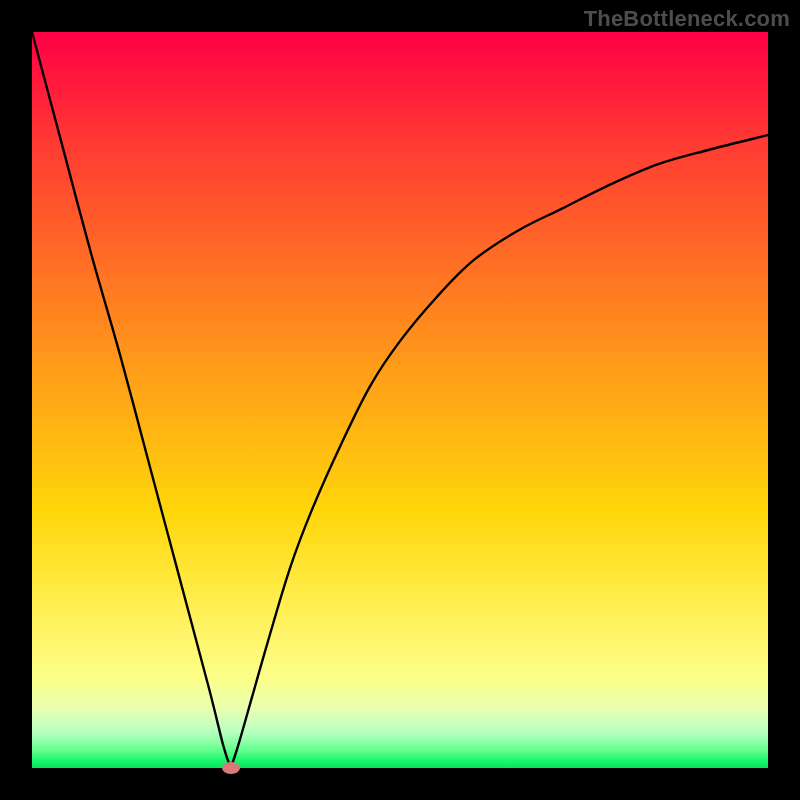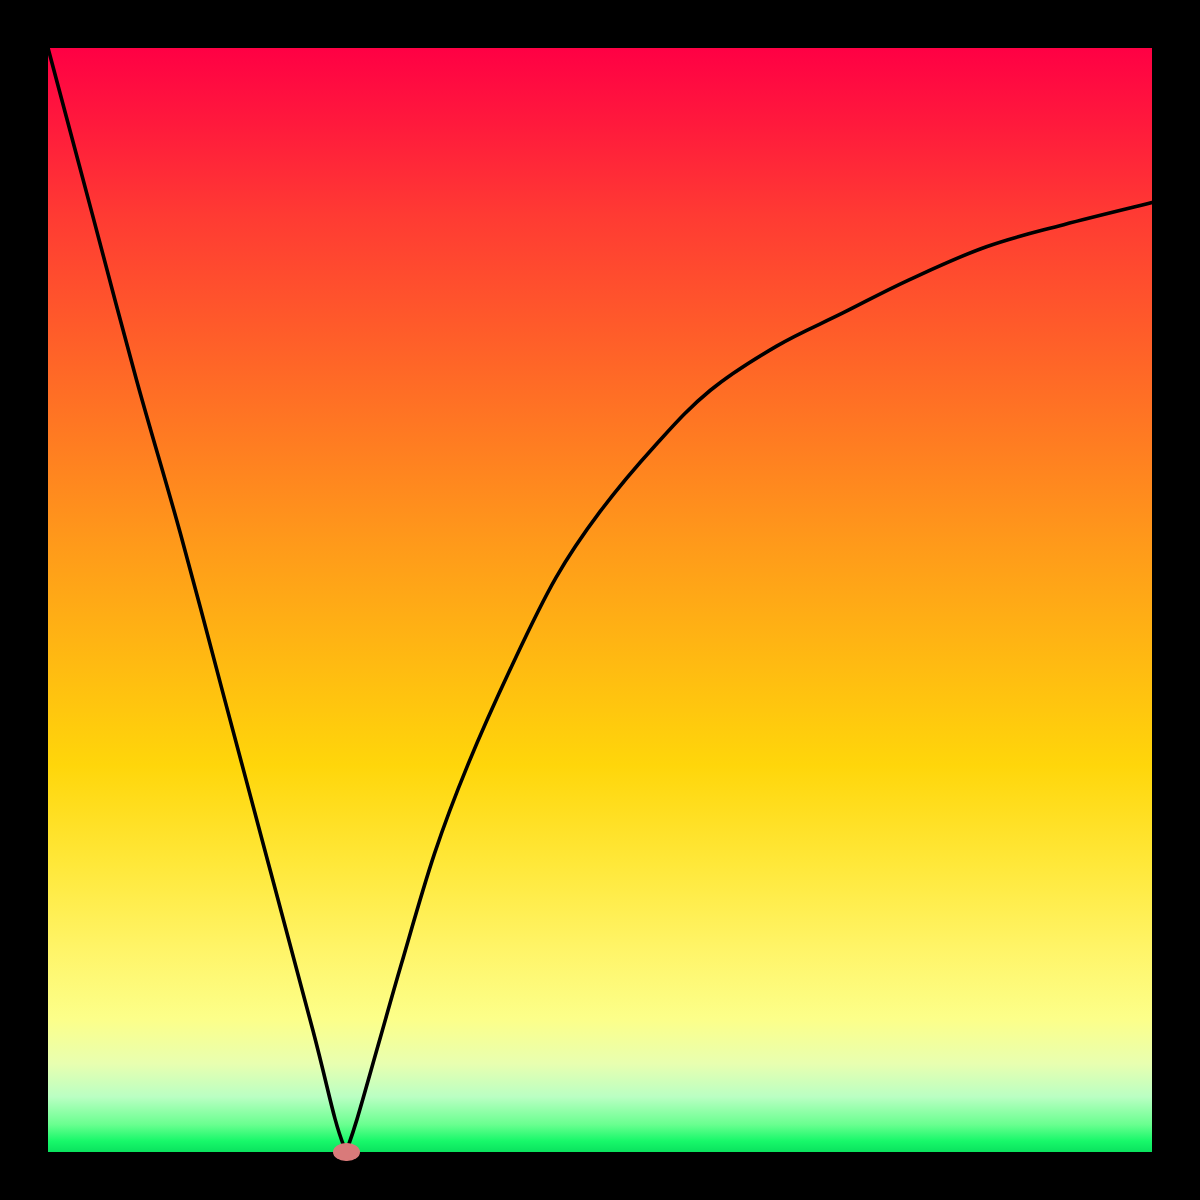--- a/index.html
+++ b/index.html
@@ -66,20 +66,21 @@
     height: 12px;
     border-radius: 10px / 7px;
     background: #d97a7a;
     transform: translate(-50%, -50%);
   }
 </style>
 </head>
 <body>
 
 <div class="frame">
+  <div class="watermark">TheBottleneck.com</div>
 
   <div class="plot">
     <svg class="curve" viewBox="0 0 736 736" preserveAspectRatio="none">
       <path id="curve-path" fill="none" stroke="#000" stroke-width="2.4" stroke-linecap="round" stroke-linejoin="round" d="M 0.00 0.00 C 5.30 19.87, 18.84 70.66, 29.44 110.40 C 40.04 150.14, 48.28 182.38, 58.88 220.80 C 69.48 259.22, 77.72 285.42, 88.32 323.84 C 98.92 362.26, 107.16 394.50, 117.76 434.24 C 128.36 473.98, 136.60 504.90, 147.20 544.64 C 157.80 584.38, 168.69 624.57, 176.64 655.04 C 184.59 685.51, 187.39 699.35, 191.36 713.92 C 195.33 728.49, 197.40 732.03, 198.72 736.00 L 198.72 736.00 C 200.04 732.03, 202.11 727.17, 206.08 713.92 C 210.05 700.67, 215.50 680.95, 220.80 662.40 C 226.10 643.85, 228.90 633.40, 235.52 610.88 C 242.14 588.36, 249.65 561.13, 257.60 537.28 C 265.55 513.43, 270.41 500.92, 279.68 478.40 C 288.95 455.88, 298.52 434.68, 309.12 412.16 C 319.72 389.64, 327.96 371.83, 338.56 353.28 C 349.16 334.73, 356.08 325.02, 368.00 309.12 C 379.92 293.22, 391.55 279.53, 404.80 264.96 C 418.05 250.39, 427.03 240.08, 441.60 228.16 C 456.17 216.24, 469.86 207.99, 485.76 198.72 C 501.66 189.45, 514.02 184.59, 529.92 176.64 C 545.82 168.69, 556.86 162.51, 574.08 154.56 C 591.30 146.61, 607.05 139.10, 625.60 132.48 C 644.15 125.86, 657.25 123.06, 677.12 117.76 C 696.99 112.46, 725.40 105.69, 736.00 103.04"></path>
     </svg>
     <div class="dot" id="min-dot" style="left: 198.72px; top: 736px;"></div>
   </div>
 </div>
 
 </body></html>

